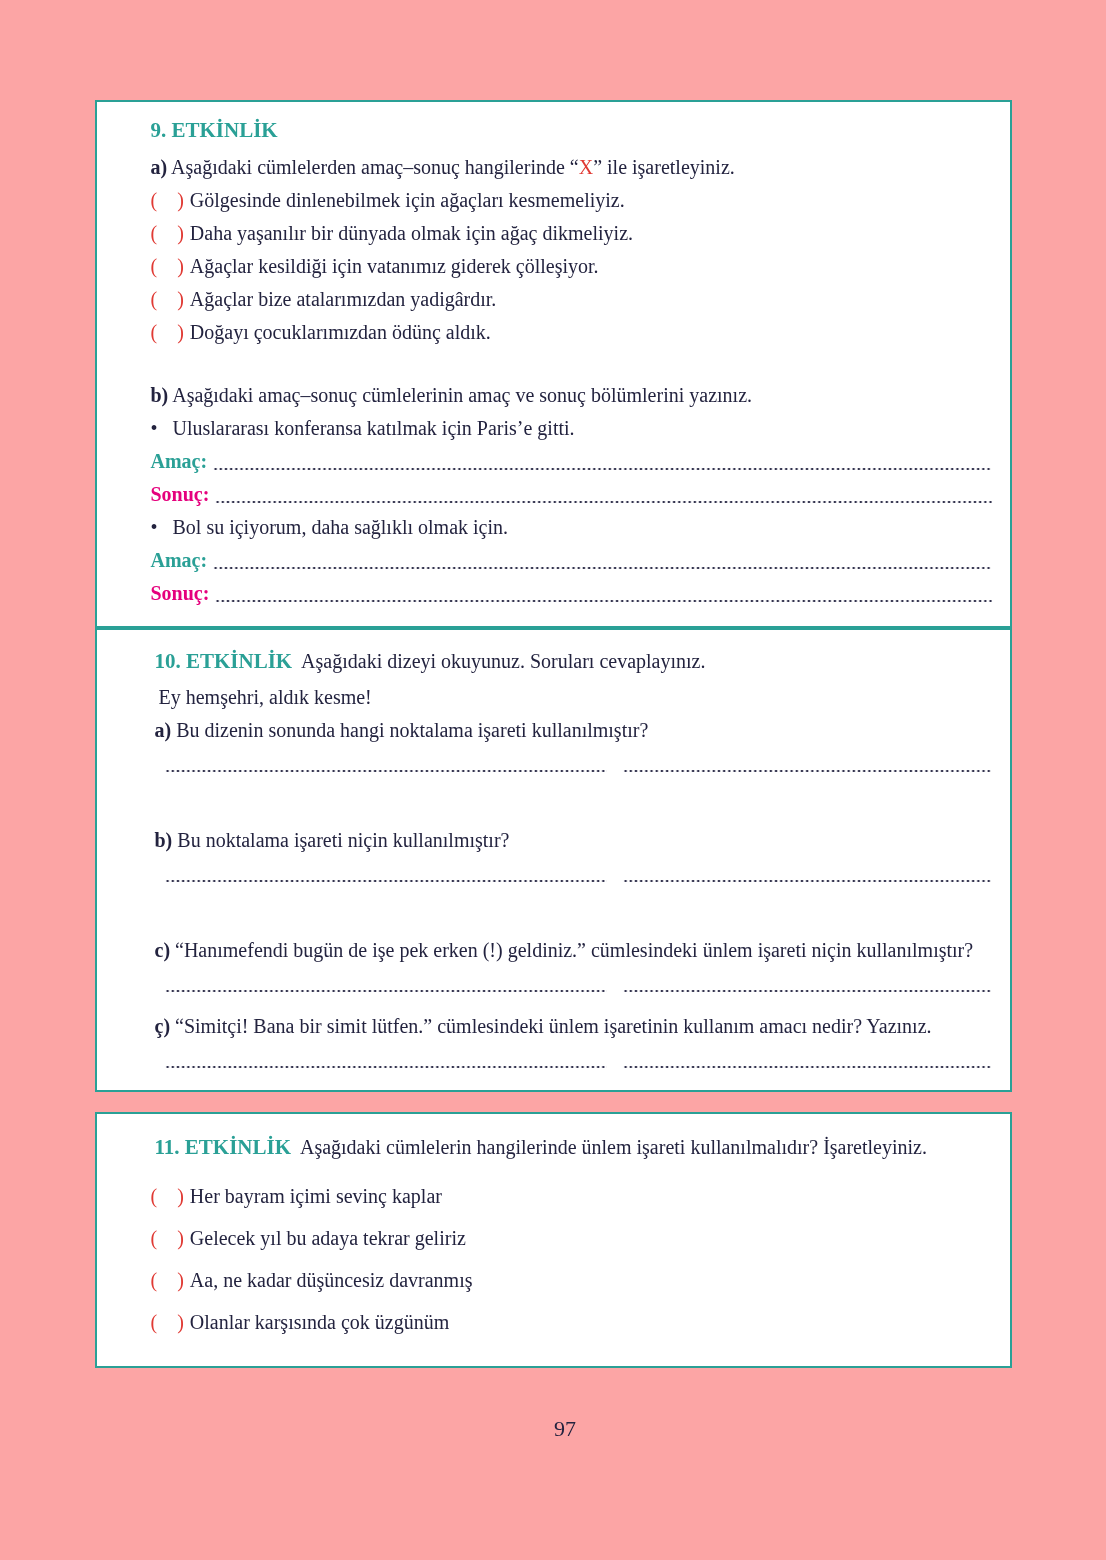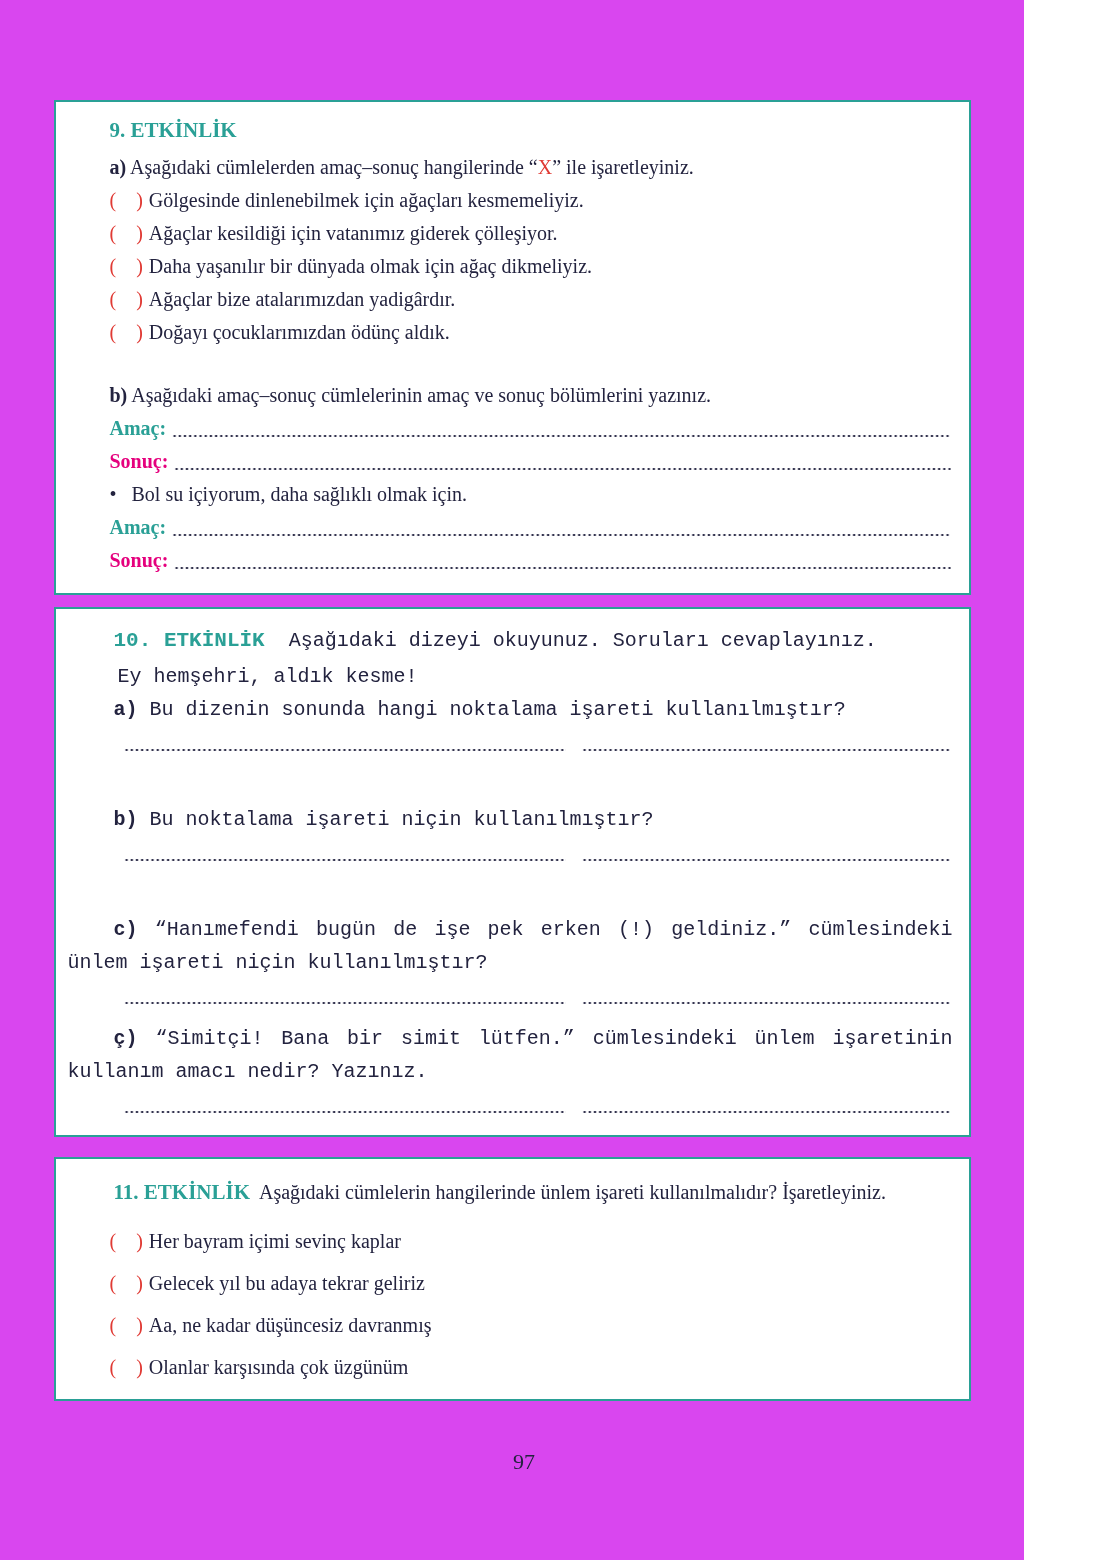--- a/index.html
+++ b/index.html
@@ -1,30 +1,30 @@
 <!DOCTYPE html>
 <html lang="tr" style="--teal: #2aa096; --pink: #e5007d; --red: #e03a34; --text: #23233f;"><head>
 <meta charset="utf-8">
 <style>
   :root{
     --teal:#2aa096; --pink:#e5007d; --red:#e03a34; --text:#23233f;
   }
   html,body{margin:0;padding:0;background:#ffffff;}
   .sheet{
-    width:1024px;height:1560px;overflow:hidden;position:relative;
+    width:1106px;height:1560px;overflow:hidden;position:relative;
     font-family:"Liberation Serif","DejaVu Serif",serif;
-    color:var(--text,#23233f);font-size:20px;background:#d946ef;
+    color:var(--text,#23233f);font-size:20px;background:#fca5a5;
   }
   .box{
     width:917px;margin:0 auto;border:2px solid var(--teal,#2aa096);
     box-sizing:border-box;background:#fff;
   }
   .box9{margin-top:100px;padding:10px 18px 16px 54px;}
-  .box10{margin-top:12px;padding:10px 16px 14px 12px;font-family:Liberation Mono, monospace;}
-  .box11{margin-top:20px;padding:12px 16px 16px 12px;}
+  .box10{padding:10px 16px 14px 12px;}
+  .box11{margin-top:20px;padding:12px 16px 28px 12px;}
 
   h2.acttitle{font-size:21px;margin:6px 0 8px;color:var(--teal,#2aa096);font-weight:bold;}
   .teal{color:var(--teal,#2aa096);font-weight:bold;}
   .pink{color:var(--pink,#e5007d);font-weight:bold;}
   .red{color:var(--red,#e03a34);}
   b.plabel{font-weight:bold;}
 
   p{margin:0;line-height:33px;}
   .lead{margin:0;}
   .partb-lead{margin-top:30px;}
@@ -64,27 +64,28 @@
 <body>
 
 <div class="sheet">
 
   <section class="box box9">
     <h2 class="acttitle">9. ETKİNLİK</h2>
 
     <p class="lead"><b class="plabel">a)</b> <span><span>Aşağıdaki cümlelerden amaç–sonuç hangilerinde “</span><span class="red">X</span><span>” ile işaretleyiniz.</span></span></p>
 
     <p class="citem"><span class="paren"><span>(</span><span class="pgap"></span><span>)</span></span><span class="itext">Gölgesinde dinlenebilmek için ağaçları kesmemeliyiz.</span></p>
+    <p class="citem"><span class="paren"><span>(</span><span class="pgap"></span><span>)</span></span><span class="itext">Daha yaşanılır bir dünyada olmak için ağaç dikmeliyiz.</span></p>
     <p class="citem"><span class="paren"><span>(</span><span class="pgap"></span><span>)</span></span><span class="itext">Ağaçlar kesildiği için vatanımız giderek çölleşiyor.</span></p>
-    <p class="citem"><span class="paren"><span>(</span><span class="pgap"></span><span>)</span></span><span class="itext">Daha yaşanılır bir dünyada olmak için ağaç dikmeliyiz.</span></p>
     <p class="citem"><span class="paren"><span>(</span><span class="pgap"></span><span>)</span></span><span class="itext">Ağaçlar bize atalarımızdan yadigârdır.</span></p>
     <p class="citem"><span class="paren"><span>(</span><span class="pgap"></span><span>)</span></span><span class="itext">Doğayı çocuklarımızdan ödünç aldık.</span></p>
 
     <p class="lead partb-lead"><b class="plabel">b)</b> <span>Aşağıdaki amaç–sonuç cümlelerinin amaç ve sonuç bölümlerini yazınız.</span></p>
 
+    <p class="bitem"><span class="bul">•</span><span>Uluslararası konferansa katılmak için Paris’e gitti.</span></p>
     <p class="ansrow">
         <span class="teal">Amaç:</span>
         <span class="dots"></span>
       </p>
     <p class="ansrow">
         <span class="pink">Sonuç:</span>
         <span class="dots"></span>
       </p>
 
     <p class="bitem"><span class="bul">•</span><span>Bol su içiyorum, daha sağlıklı olmak için.</span></p>

